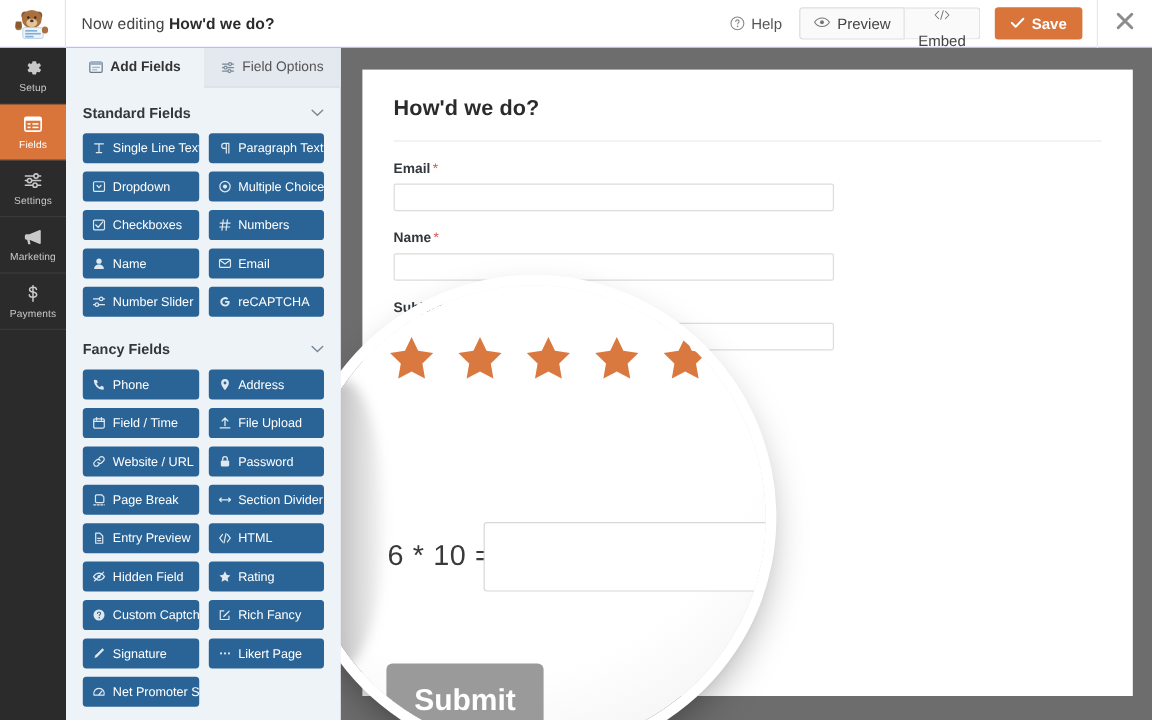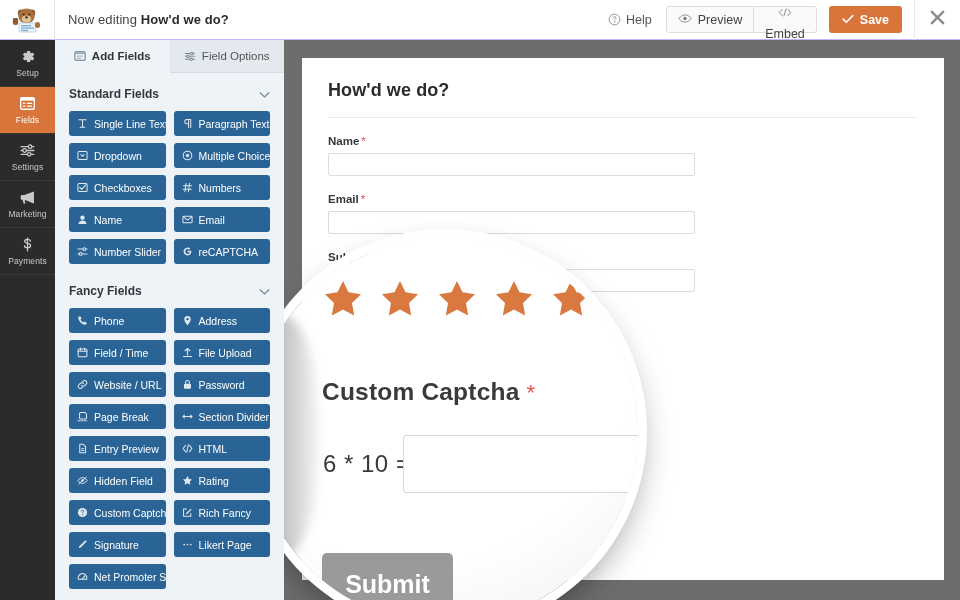--- a/index.html
+++ b/index.html
@@ -590,28 +590,28 @@
   </div>
 
   <div class="preview-bg"></div>
 
   <div class="form-card">
     <div class="form-title">How'd we do?</div>
     <div class="title-rule"></div>
 
     <div class="field-block">
       <div class="flabel">
-        <span>Name</span><span class="req">*</span>
+        <span>Email</span><span class="req">*</span>
       </div>
       <div class="finput"></div>
     </div>
 
     <div class="field-block">
       <div class="flabel">
-        <span>Email</span><span class="req">*</span>
+        <span>Name</span><span class="req">*</span>
       </div>
       <div class="finput"></div>
     </div>
 
     <div class="field-block">
       <div class="flabel">
         <span>Subject</span>
       </div>
       <div class="finput"></div>
     </div>
@@ -642,23 +642,20 @@
               <path d="M12 1.6l3 6.2 6.8 1-4.9 4.8 1.2 6.8L12 17.2 5.9 20.4l1.2-6.8L2.2 8.8l6.8-1z" fill="#d9793f"></path>
             </svg>
           </span>
         <span>
             <svg width="46" height="44" viewBox="0 0 24 24">
               <path d="M12 1.6l3 6.2 6.8 1-4.9 4.8 1.2 6.8L12 17.2 5.9 20.4l1.2-6.8L2.2 8.8l6.8-1z" fill="#d9793f"></path>
             </svg>
           </span>
       </div>
 
-      <div class="mag-captcha-label">
-        <span>Custom Captcha</span><span class="req2">*</span>
-      </div>
 
       <div class="mag-eq">6 * 10 =</div>
       <div class="mag-input"></div>
 
       <div class="mag-submit">Submit</div>
     </div>
   </div>
 
 </div>
 

